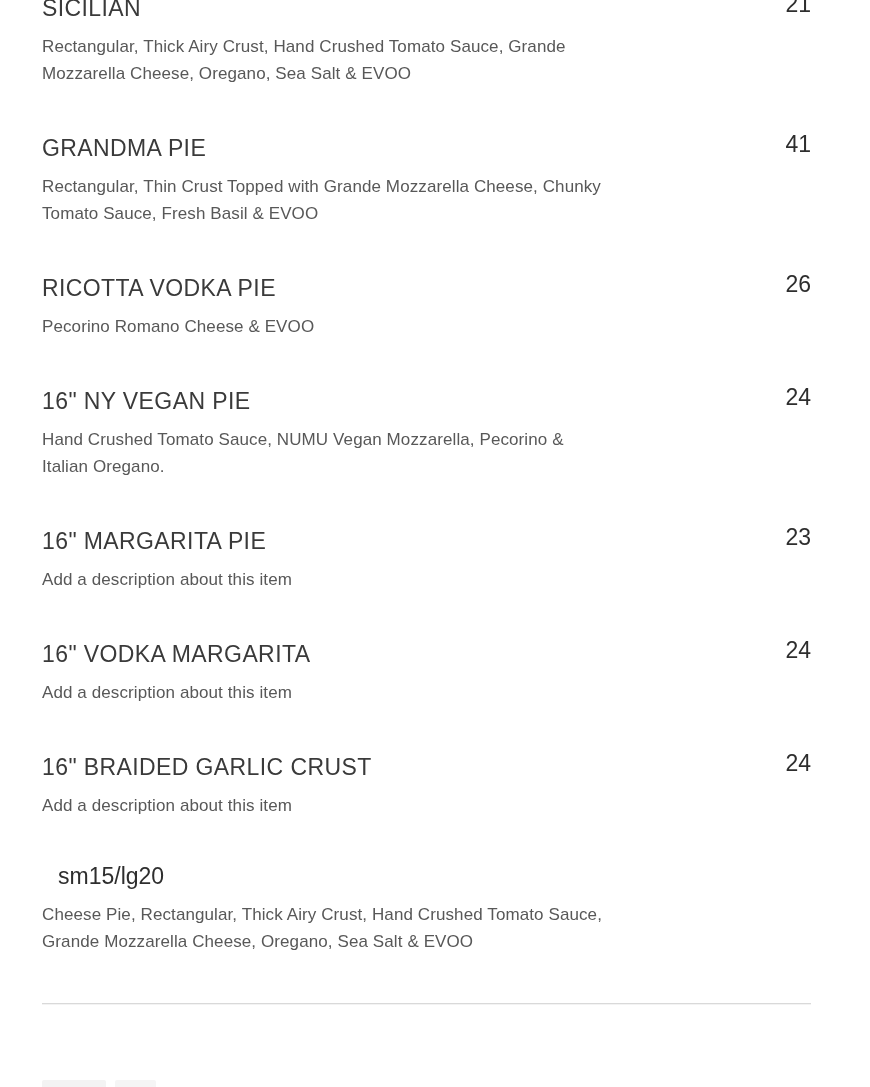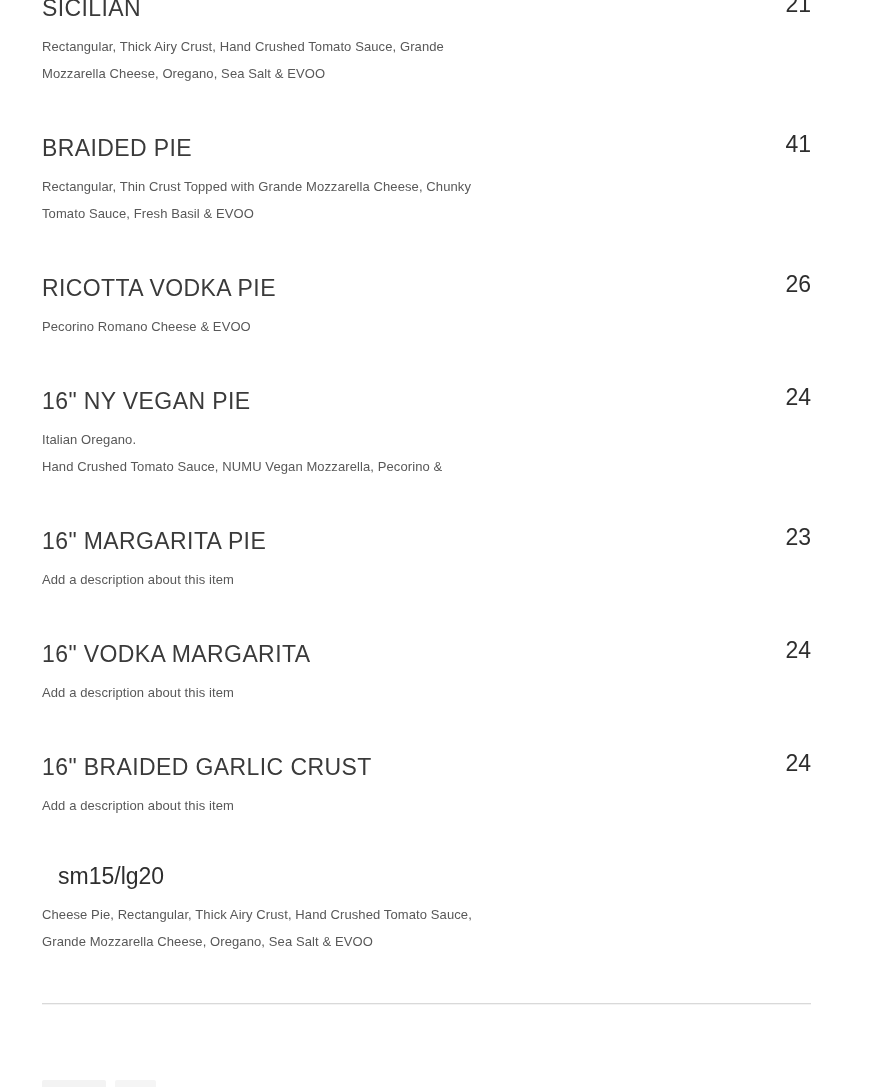--- a/index.html
+++ b/index.html
@@ -44,21 +44,21 @@
     font-size: 23px;
     line-height: 26px;
     font-weight: 400;
     color: var(--price-color);
     white-space: nowrap;
     padding-left: 16px;
     margin-top: -4px;
   }
   .item-desc {
     margin-top: 12px;
-    font-size: 13px;
+    font-size: 17px;
     line-height: 27px;
     letter-spacing: 0.1px;
     color: var(--desc-color);
   }
   .divider {
     height: 1px;
     background: var(--divider-color);
     box-shadow: 0 1px 0 #f3f3f3;
     margin-top: 5px;
   }
@@ -91,21 +91,21 @@
       <div class="item-price">21</div>
     </div>
     <div class="item-desc">
           <div class="desc-line">Rectangular, Thick Airy Crust, Hand Crushed Tomato Sauce, Grande</div>
           <div class="desc-line">Mozzarella Cheese, Oregano, Sea Salt &amp; EVOO</div>
         </div>
   </article>
 
   <article class="item">
     <div class="item-row">
-      <h3 class="item-name">BRAIDED PIE</h3>
+      <h3 class="item-name">GRANDMA PIE</h3>
       <div class="item-price">41</div>
     </div>
     <div class="item-desc">
           <div class="desc-line">Rectangular, Thin Crust Topped with Grande Mozzarella Cheese, Chunky</div>
           <div class="desc-line">Tomato Sauce, Fresh Basil &amp; EVOO</div>
         </div>
   </article>
 
   <article class="item">
     <div class="item-row">
@@ -116,22 +116,22 @@
           <div class="desc-line">Pecorino Romano Cheese &amp; EVOO</div>
         </div>
   </article>
 
   <article class="item">
     <div class="item-row">
       <h3 class="item-name">16" NY VEGAN PIE</h3>
       <div class="item-price">24</div>
     </div>
     <div class="item-desc">
+          <div class="desc-line">Hand Crushed Tomato Sauce, NUMU Vegan Mozzarella, Pecorino &amp;</div>
           <div class="desc-line">Italian Oregano.</div>
-          <div class="desc-line">Hand Crushed Tomato Sauce, NUMU Vegan Mozzarella, Pecorino &amp;</div>
         </div>
   </article>
 
   <article class="item">
     <div class="item-row">
       <h3 class="item-name">16" MARGARITA PIE</h3>
       <div class="item-price">23</div>
     </div>
     <div class="item-desc">
           <div class="desc-line">Add a description about this item</div>

